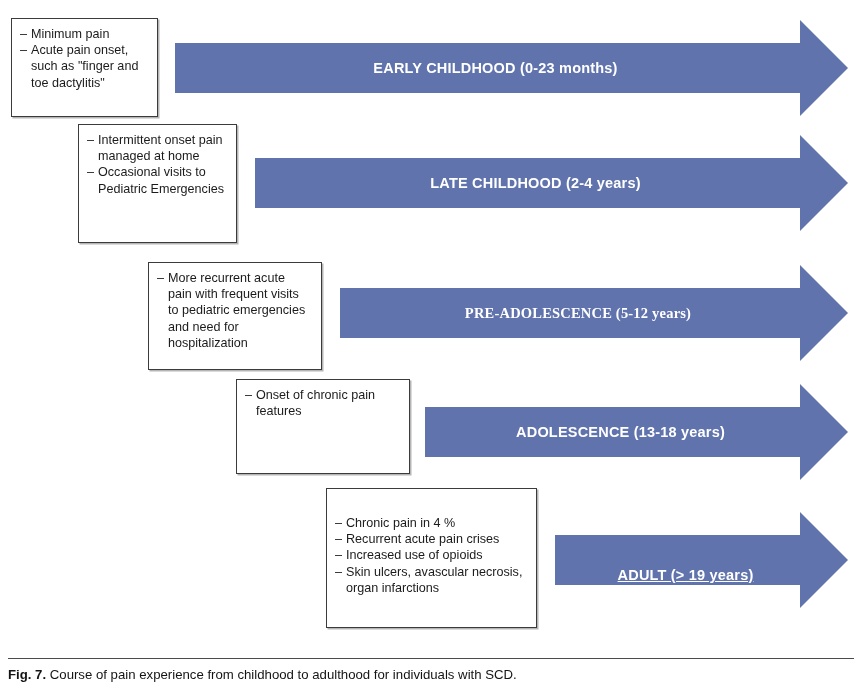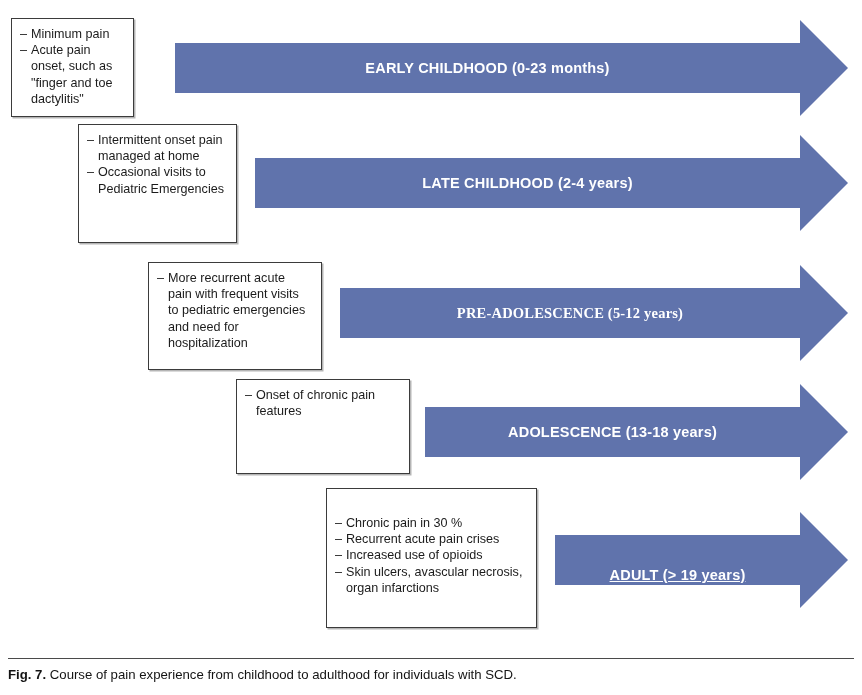--- a/index.html
+++ b/index.html
@@ -46,20 +46,21 @@
     top: 0;
     height: 50px;
     line-height: 50px;
     color: #ffffff;
     font-weight: bold;
     font-size: 14.5px;
     letter-spacing: 0.2px;
     white-space: nowrap;
     text-align: center;
     pointer-events: none;
+    padding-left: 8px;
   }
 
   
   .callout {
     position: absolute;
     box-sizing: border-box;
     background: #ffffff;
     border: 1.4px solid #3b3b3b;
     box-shadow: 1.5px 1.5px 0 rgba(90,90,90,0.45);
     padding: 7px 9px 7px 8px;
@@ -118,21 +119,21 @@
 
   <div id="stage">
 
     <div class="arrow-row" style="left:175px; top:18px; width:674px;">
       <svg class="arrow-svg" width="674" height="100" viewBox="0 0 674 100">
         <polygon points="0,25 625,25 625,2 673,50 625,98 625,75 0,75" fill="#6073AC"></polygon>
       </svg>
       <div class="arrow-label" style="left:0px; top:25px; width:625px;">EARLY CHILDHOOD (0-23 months)</div>
     </div>
 
-    <div class="callout" style="left:11px; top:18px; width:123px; height:99px;">
+    <div class="callout" style="left:11px; top:18px; width:147px; height:99px;">
       <ul>
         <li>Minimum pain</li>
         <li>Acute pain onset, such as "finger and toe dactylitis"</li>
       </ul>
     </div>
 
     <div class="arrow-row" style="left:255px; top:133px; width:594px;">
       <svg class="arrow-svg" width="594" height="100" viewBox="0 0 594 100">
         <polygon points="0,25 545,25 545,2 593,50 545,98 545,75 0,75" fill="#6073AC"></polygon>
       </svg>
@@ -174,21 +175,21 @@
 
     <div class="arrow-row" style="left:555px; top:510px; width:294px;">
       <svg class="arrow-svg" width="294" height="100" viewBox="0 0 294 100">
         <polygon points="0,25 245,25 245,2 293,50 245,98 245,75 0,75" fill="#6073AC"></polygon>
       </svg>
       <div class="arrow-label" style="left:0px; top:40px; width:245px;text-decoration:underline;">ADULT (&gt; 19 years)</div>
     </div>
 
     <div class="callout" style="left:326px; top:488px; width:211px; height:140px; padding-top:26px;">
       <ul>
-        <li>Chronic pain in 30 %</li>
+        <li>Chronic pain in 4 %</li>
         <li>Recurrent acute pain crises</li>
         <li>Increased use of opioids</li>
         <li>Skin ulcers, avascular necrosis, organ infarctions</li>
       </ul>
     </div>
 
   </div>
 
   <div id="caption-rule"></div>
   <div id="caption">

